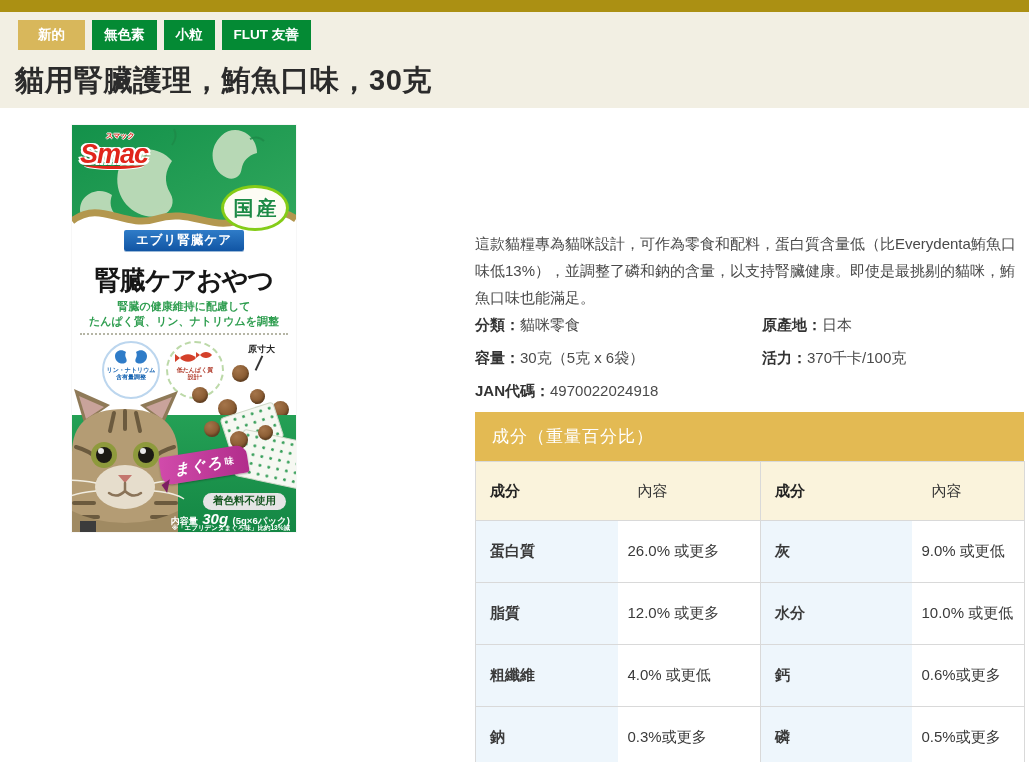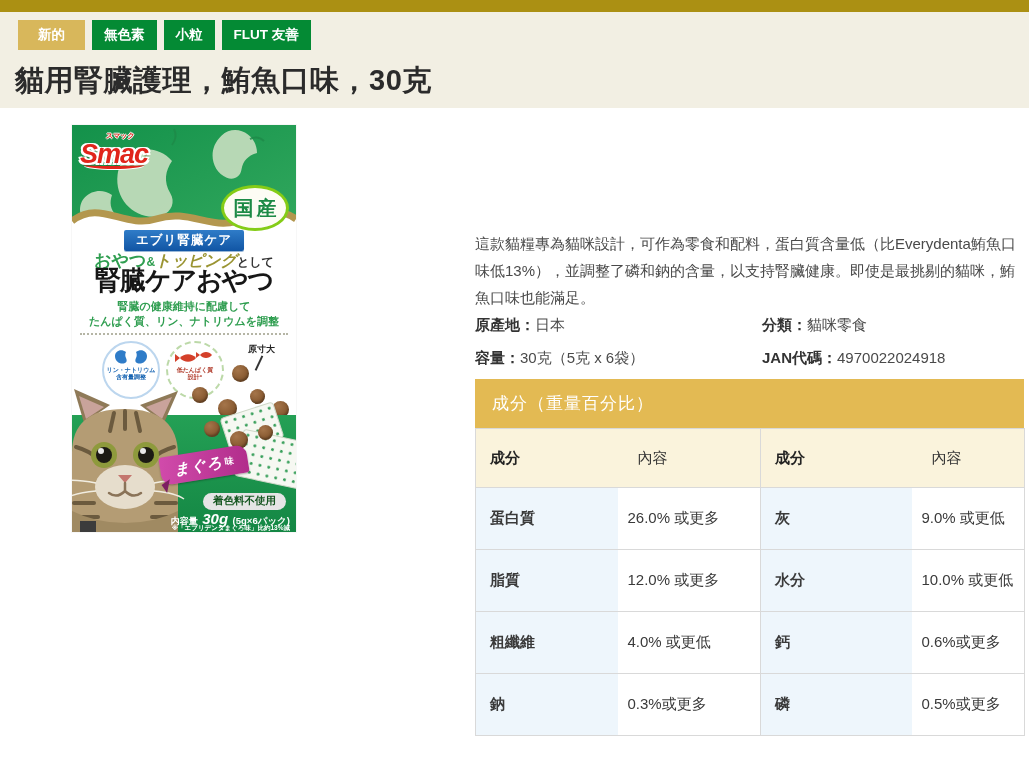--- a/index.html
+++ b/index.html
@@ -135,23 +135,20 @@
       <div class="smac">
         <span class="smac-kana">スマック</span>
         <span class="smac-text">Smac</span>
         <span class="smac-swoosh"></span>
       </div>
 
       <div class="origin-oval">国産</div>
 
       <div class="series-band">エブリ腎臓ケア</div>
 
-      <div class="usage-line">
-        <span class="usage-snack">おやつ</span><span class="usage-amp">&amp;</span><span class="usage-topping">トッピング</span><span class="usage-asof">として</span>
-      </div>
 
       <div class="product-name">腎臓ケアおやつ</div>
       <div class="tagline t1">腎臓の健康維持に配慮して</div>
       <div class="tagline t2">たんぱく質、リン、ナトリウムを調整</div>
       <div class="dotted-sep"></div>
 
       <div class="feat-circle feat1">
         <svg class="feat-icon" width="54" height="18" viewBox="0 0 54 18">
           <g fill="#2f7cc8">
             <path d="M22,3c-5,-4 -11,-1 -11,4c0,6 6,9 10,7c2,-1 2,-3 1,-5c-1,-2 -1,-4 0,-6z"></path>
@@ -242,23 +239,24 @@
       </div>
       <div class="pkg-note">※「エブリデンタまぐろ味」比約13%減</div>
       <div class="photo-corner"></div>
     </div>
 
     <div class="right-col">
 
       <p class="description">這款貓糧專為貓咪設計，可作為零食和配料，蛋白質含量低（比Everydenta鮪魚口味低13%），並調整了磷和鈉的含量，以支持腎臟健康。即使是最挑剔的貓咪，鮪魚口味也能滿足。</p>
 
       <div class="details">
+        <div><span class="d-label">分類：</span><span>貓咪零食</span></div>
         <div><span class="d-label">原產地：</span><span>日本</span></div>
-        <div><span class="d-label">分類：</span><span>貓咪零食</span></div>
         <div><span class="d-label">容量：</span><span>30克（5克 x 6袋）</span></div>
+        <div><span class="d-label">活力：</span><span>370千卡/100克</span></div>
         <div><span class="d-label">JAN代碼：</span><span>4970022024918</span></div>
       </div>
 
       <div>
         <div class="ing-header">成分（重量百分比）</div>
         <table class="ing">
           <colgroup>
               <col style="width:142px">
               <col style="width:143px">
               <col style="width:151px">

